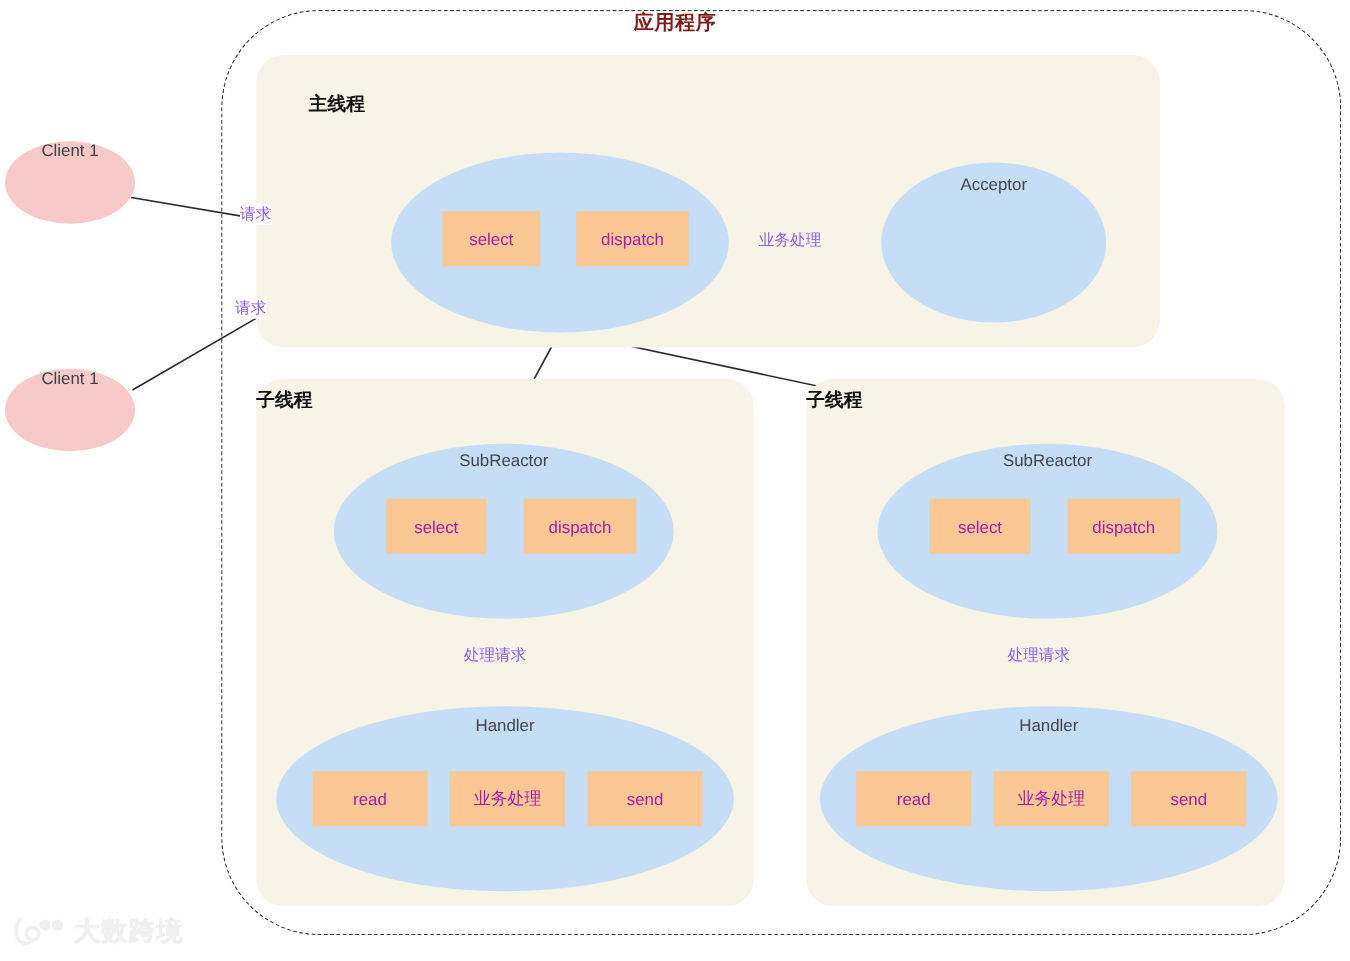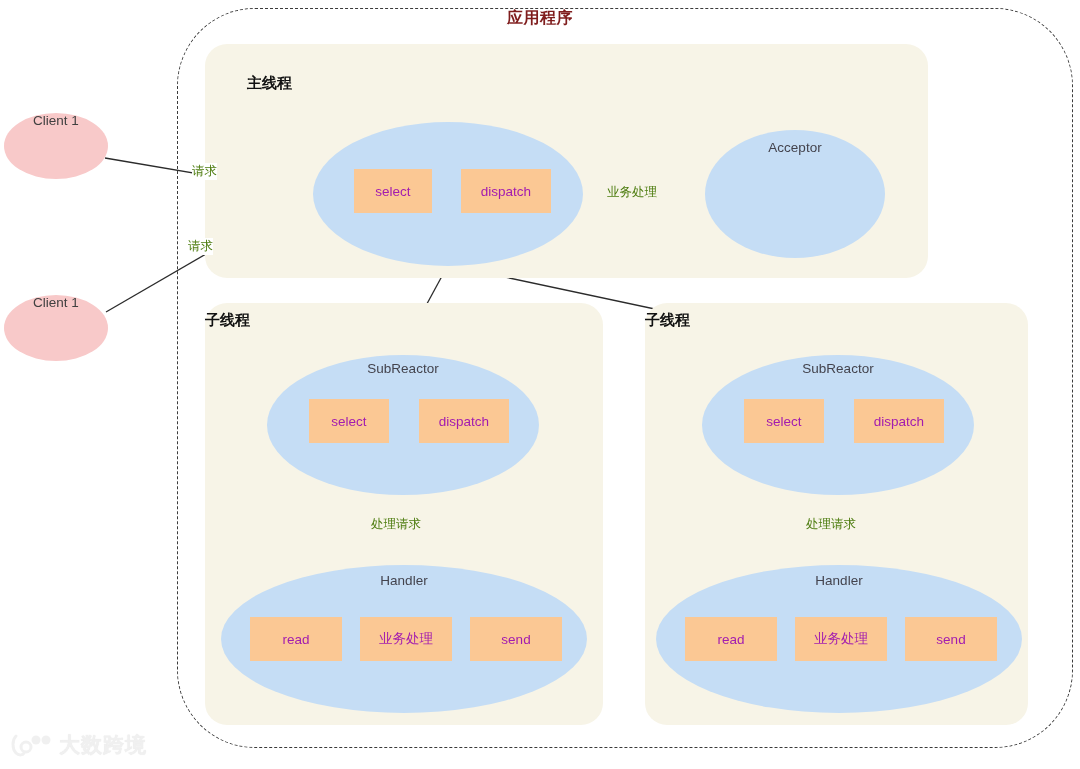--- a/index.html
+++ b/index.html
@@ -90,21 +90,21 @@
     display: flex;
     align-items: flex-start;
     justify-content: center;
     font-size: 13.5px;
     color: #404040;
   }
   
   .conn-label {
     position: absolute;
     font-size: 12.5px;
-    color: #4d7c0f;
+    color: #8b5cf6;
     background: #ffffff;
     white-space: nowrap;
   }
   .conn-label.on-cream { background: #f7f4e7; }
   
   #wires {
     position: absolute;
     left: 0; top: 0;
     width: 1080px;
     height: 769px;

